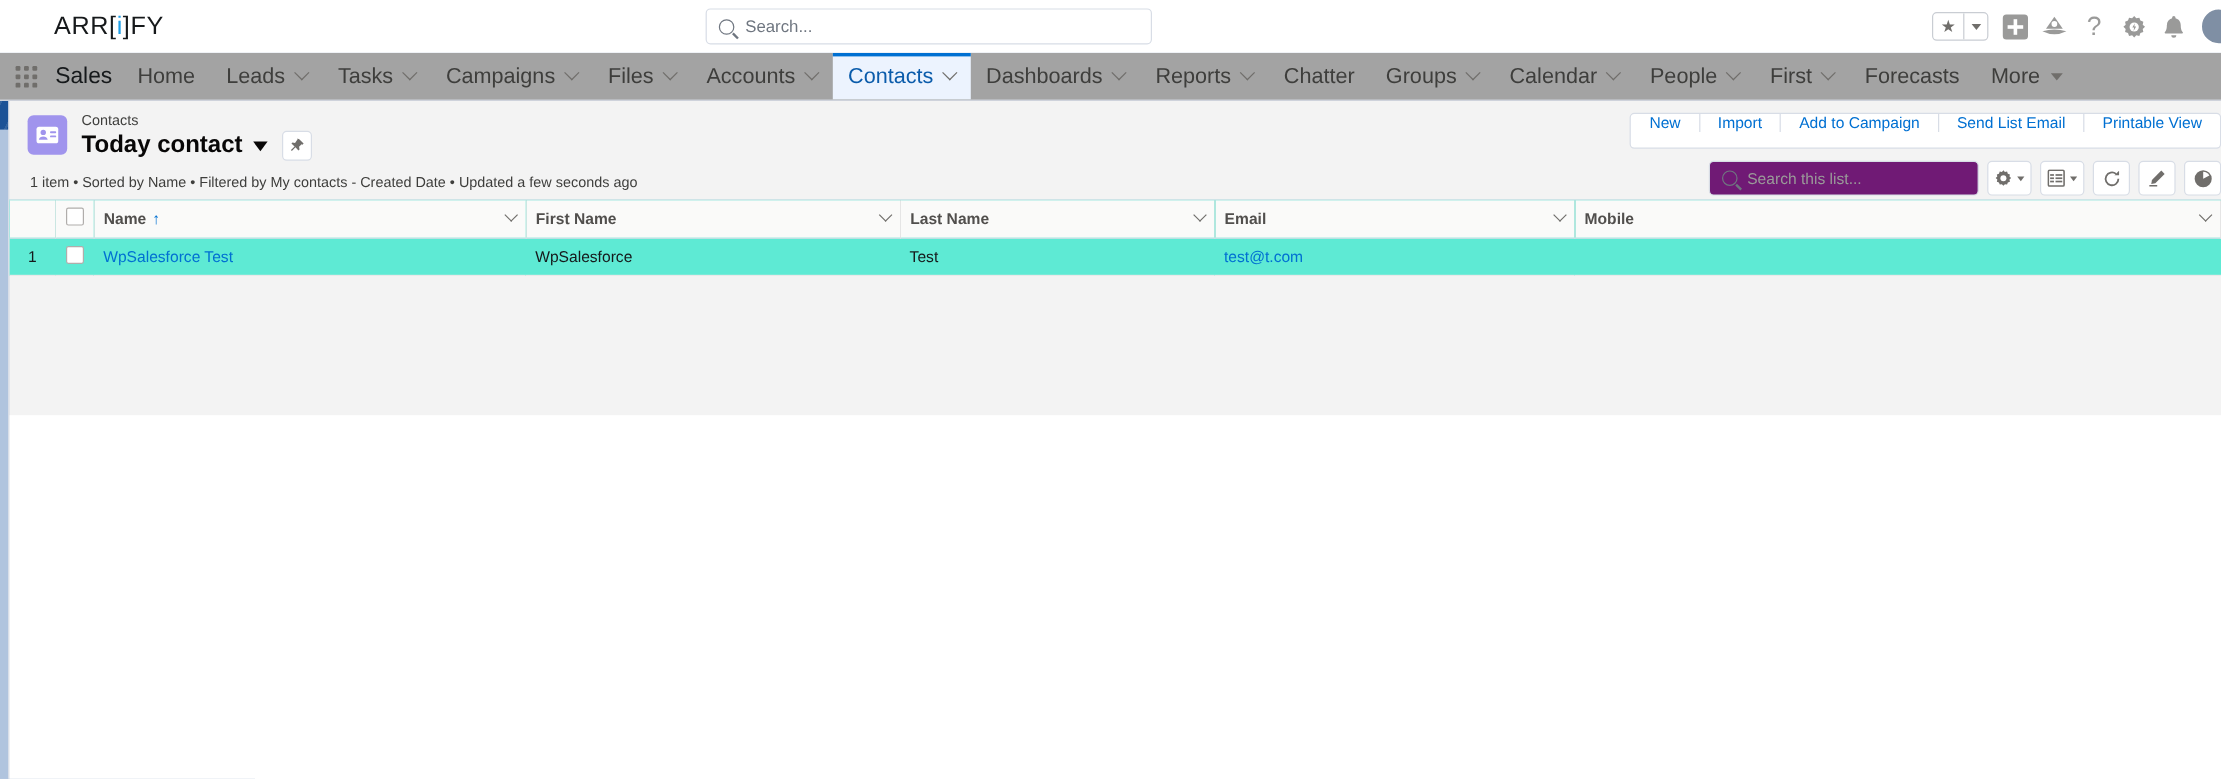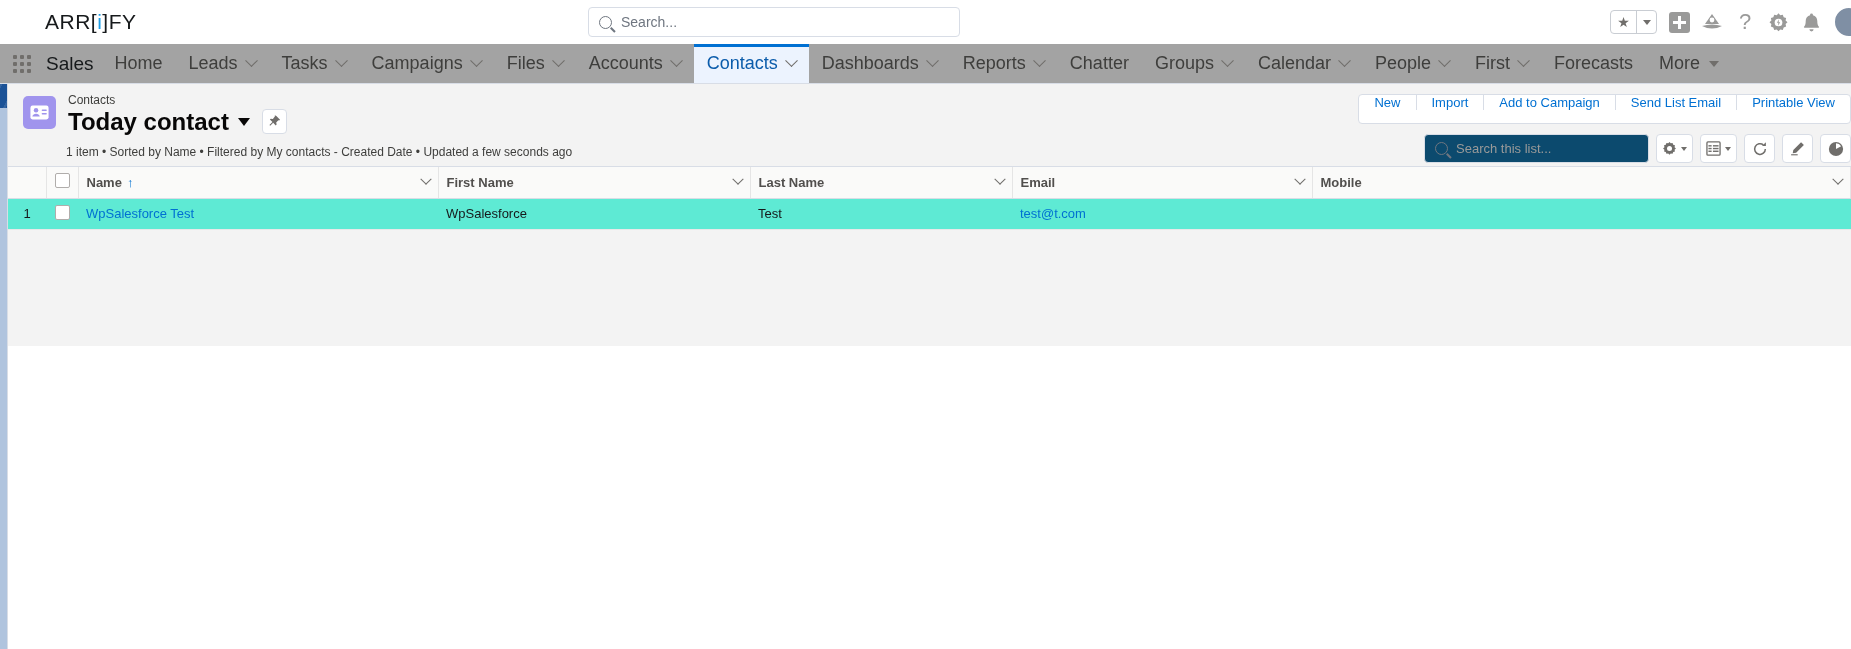--- a/index.html
+++ b/index.html
@@ -163,37 +163,36 @@
   .lh-left { display: flex; align-items: flex-start; padding-left: 15px; }
   .obj-icon {
     width: 33px; height: 33px; border-radius: 5px; background: #a094ed;
     display: flex; align-items: center; justify-content: center;
     flex: none; margin-top: 3px;
   }
   .titles { margin-left: 12px; }
   .breadcrumb { font-size: 12px; color: #3e3e3c; line-height: 15px; }
   .title-row { display: flex; align-items: center; gap: 9px; margin-top: 1px; }
   .list-title {
-    font-size: 24px; font-weight: bold; color: #080707;
+    font-size: 20px; font-weight: bold; color: #080707;
     line-height: 25px; white-space: nowrap;
   }
   .title-caret {
     width: 0; height: 0;
     border-left: 6px solid transparent; border-right: 6px solid transparent;
     border-top: 8px solid #080707;
   }
   .pin-btn {
     width: 25px; height: 25px; border: 1px solid #d8dde6; border-radius: 4px;
     background: #fff; display: flex; align-items: center; justify-content: center;
     margin-left: 3px;
   }
   .meta-line {
     font-size: 12px; color: #3e3e3c; padding-left: 17px; margin-top: 11px;
     white-space: nowrap;
-    margin-left: 41px;
   }
 
   .actions {
     position: absolute; right: 0; top: 10px;
     display: flex; align-items: flex-start;
     border: 1px solid #d8dde6; border-radius: 4px; background: #fff;
     height: 30px; overflow: hidden;
   }
   .action-btn {
     display: flex; align-items: center; padding: 0 15px;
@@ -201,21 +200,21 @@
     border-right: 1px solid #d8dde6; cursor: pointer;
   }
   .action-btn:last-child { border-right: none; }
 
   .toolbar {
     position: absolute; right: 0; top: 50px;
     display: flex; align-items: center; gap: 7px;
   }
   .list-search {
     width: 225px; height: 29px; border: 1px solid #d8dde6; border-radius: 4px;
-    background: #0c4a6e; display: flex; align-items: center; padding-left: 10px;
+    background: #701a75; display: flex; align-items: center; padding-left: 10px;
   }
   .list-search .ph { font-size: 13px; color: #9a9a99; margin-left: 8px; }
   .tool-btn {
     height: 29px; min-width: 31px; padding: 0 5px;
     border: 1px solid #d8dde6; border-radius: 4px; background: #fff;
     display: flex; align-items: center; justify-content: center; gap: 4px;
     color: #706e6b; cursor: pointer;
   }
   .tool-btn svg { display: block; }
   .mini-caret {

